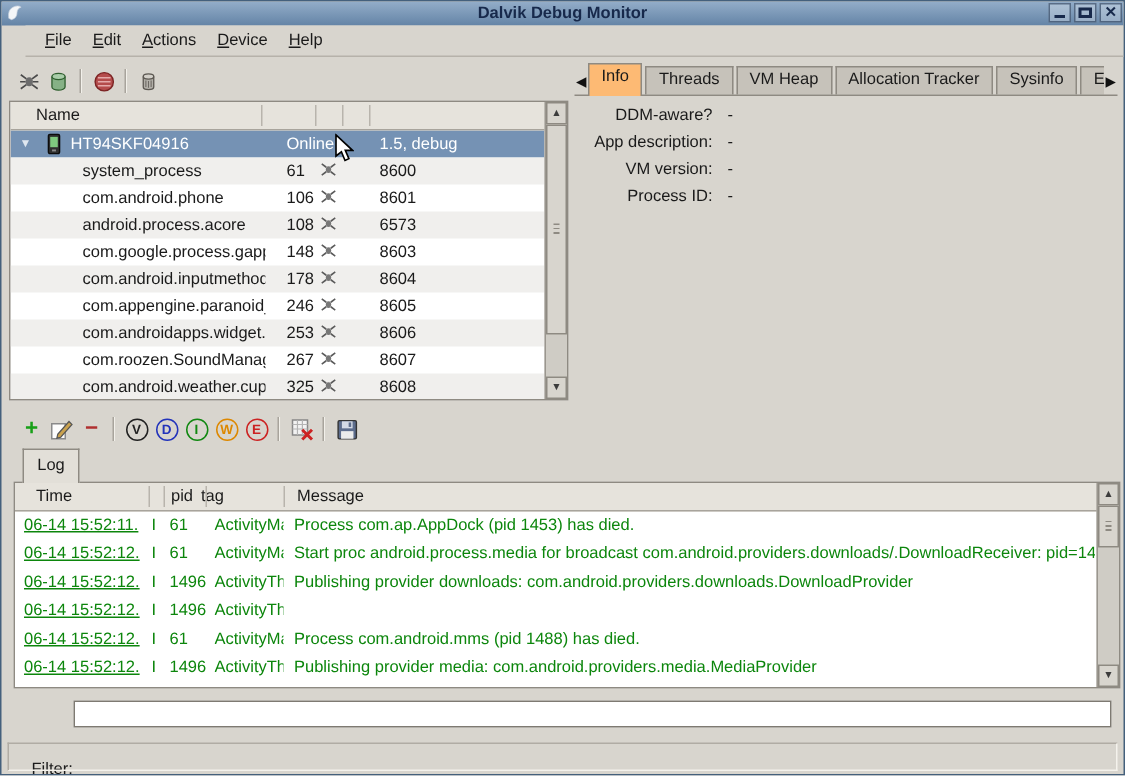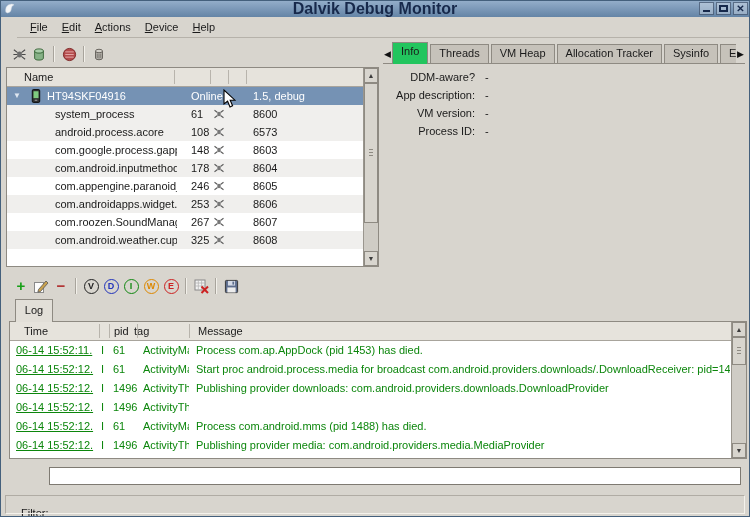--- a/index.html
+++ b/index.html
@@ -4,21 +4,21 @@
 <style>
   html,body{margin:0;padding:0;background:#eee;}
   .window{position:relative;width:750px;height:517px;background:#d8d5ce;
     font-family:"Liberation Sans",sans-serif;font-size:11px;color:#1a1a1a;
     border:1px solid #44607c;box-sizing:border-box;overflow:hidden;}
 
   
   .titlebar{position:absolute;left:0;top:0;right:0;height:16px;
     background:linear-gradient(#93adc9,#6484a6);display:flex;align-items:center;}
   .app-icon{position:absolute;left:3px;top:2px;}
-  .title{flex:1;text-align:center;font-weight:bold;font-size:16px;}
+  .title{flex:1;text-align:center;font-weight:bold;font-size:11px;}
   .win-btns{position:absolute;right:1px;top:1px;display:flex;gap:2px;}
   .wbtn{width:15px;height:13px;background:rgba(235,240,246,0.35);
     border:1px solid rgba(20,40,70,0.55);box-sizing:border-box;position:relative;cursor:default;}
   .wbtn .min{position:absolute;left:3px;right:3px;bottom:2px;height:2px;background:#17294b;}
   .wbtn .max{position:absolute;left:2px;right:2px;top:2px;bottom:2px;border:2px solid #17294b;}
   .wbtn .cls{position:absolute;left:0;right:0;top:-1px;text-align:center;font-size:10px;
     font-weight:bold;color:#17294b;line-height:13px;}
 
   
   .menubar{position:absolute;left:0;top:16px;right:0;height:20px;background:#d8d5ce;
@@ -63,21 +63,21 @@
   .sthumb{position:absolute;left:0;width:14px;background:#d8d5ce;border:1px solid #8e8a82;box-sizing:border-box;}
   .grip{position:absolute;left:4px;right:4px;top:50%;height:7px;margin-top:-4px;
     background:repeating-linear-gradient(#8e8a82 0 1px,transparent 1px 3px);}
 
   
   .right-pane{position:absolute;left:382px;top:40px;right:4px;height:226px;}
   .tabbar{position:absolute;left:0;top:2px;right:0;height:21px;display:flex;align-items:flex-end;}
   .tab-scroll{width:9px;height:19px;font-size:9px;line-height:19px;color:#111;text-align:center;cursor:default;}
   .tab{height:17px;padding:2px 8px 0 8px;margin-right:2px;background:#c6c2ba;
     border:1px solid #8e8a82;border-bottom:none;white-space:nowrap;cursor:default;}
-  .tab.selected{background:#22c55e;height:19px;position:relative;z-index:2;margin-top:13px;}
+  .tab.selected{background:#fdba74;height:19px;position:relative;z-index:2;margin-top:13px;}
   .right-content{position:absolute;left:0;top:22px;right:0;bottom:0;border-top:1px solid #8e8a82;background:#d8d5ce;}
   .inforow{position:absolute;left:0;height:18px;line-height:18px;white-space:nowrap;}
   .inforow .ilabel{display:inline-block;width:92px;text-align:right;}
   .inforow .ivalue{margin-left:10px;}
 
   
   .log-tab{position:absolute;left:14px;top:298px;width:38px;height:23px;background:#e2dfd8;
     border:1px solid #8e8a82;border-bottom:none;box-sizing:border-box;text-align:center;
     padding-top:4px;z-index:2;cursor:default;}
   .log-table{position:absolute;left:8px;top:320px;width:738px;height:138px;background:#fff;
@@ -195,20 +195,31 @@
           <span class="pname">system_process</span>
           <span class="cst">61</span>
           <span class="cbug"><svg width="12" height="12" viewBox="0 0 16 16">
               <g stroke="#5a5a5a" stroke-width="1.4" fill="none">
                 <path d="M2 3l4 3M14 3l-4 3M2 13l4-3M14 13l-4-3"></path>
               </g>
               <ellipse cx="8" cy="8" rx="2.4" ry="3" fill="#777"></ellipse>
             </svg></span>
           <span class="cport">8600</span>
         </div>
+        <div class="trow">
+          <span class="pname">com.android.phone</span>
+          <span class="cst">106</span>
+          <span class="cbug"><svg width="12" height="12" viewBox="0 0 16 16">
+              <g stroke="#5a5a5a" stroke-width="1.4" fill="none">
+                <path d="M2 3l4 3M14 3l-4 3M2 13l4-3M14 13l-4-3"></path>
+              </g>
+              <ellipse cx="8" cy="8" rx="2.4" ry="3" fill="#777"></ellipse>
+            </svg></span>
+          <span class="cport">8601</span>
+        </div>
         <div class="trow alt">
           <span class="pname">android.process.acore</span>
           <span class="cst">108</span>
           <span class="cbug"><svg width="12" height="12" viewBox="0 0 16 16">
               <g stroke="#5a5a5a" stroke-width="1.4" fill="none">
                 <path d="M2 3l4 3M14 3l-4 3M2 13l4-3M14 13l-4-3"></path>
               </g>
               <ellipse cx="8" cy="8" rx="2.4" ry="3" fill="#777"></ellipse>
             </svg></span>
           <span class="cport">6573</span>

